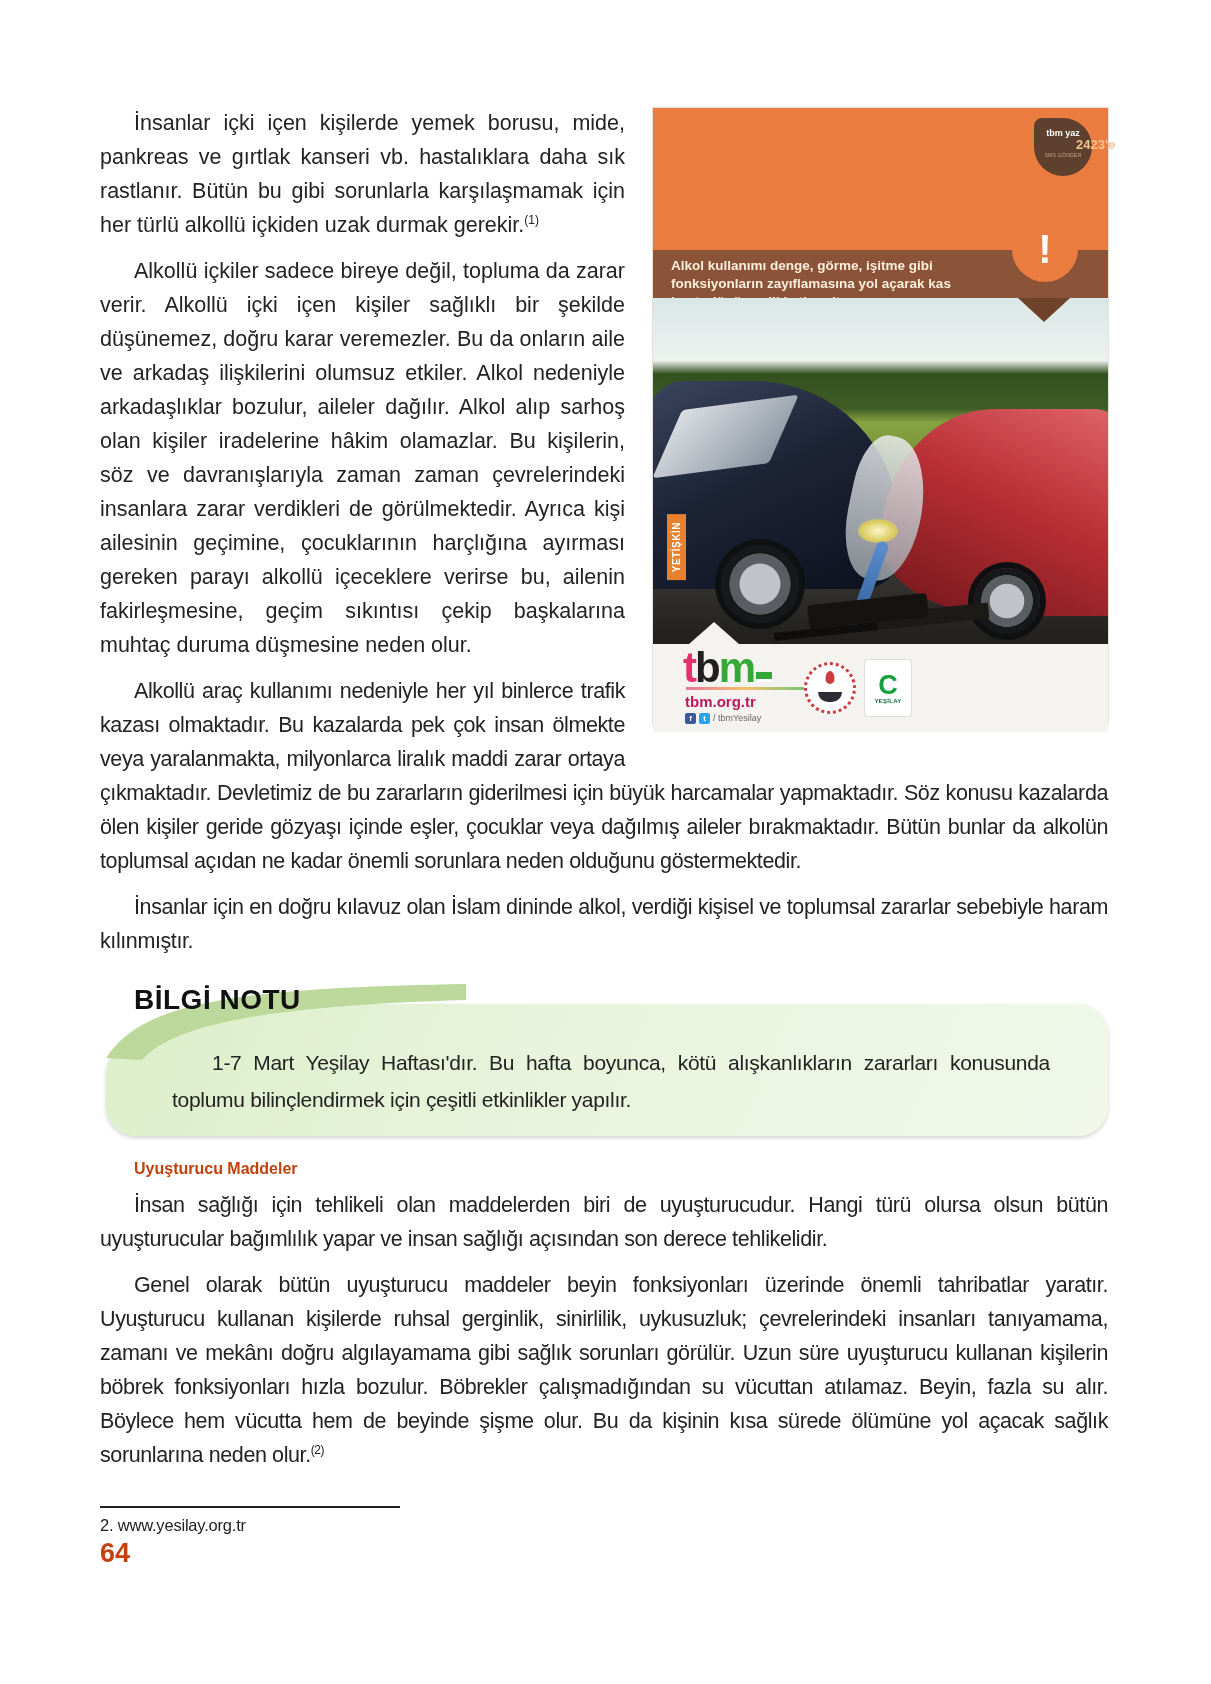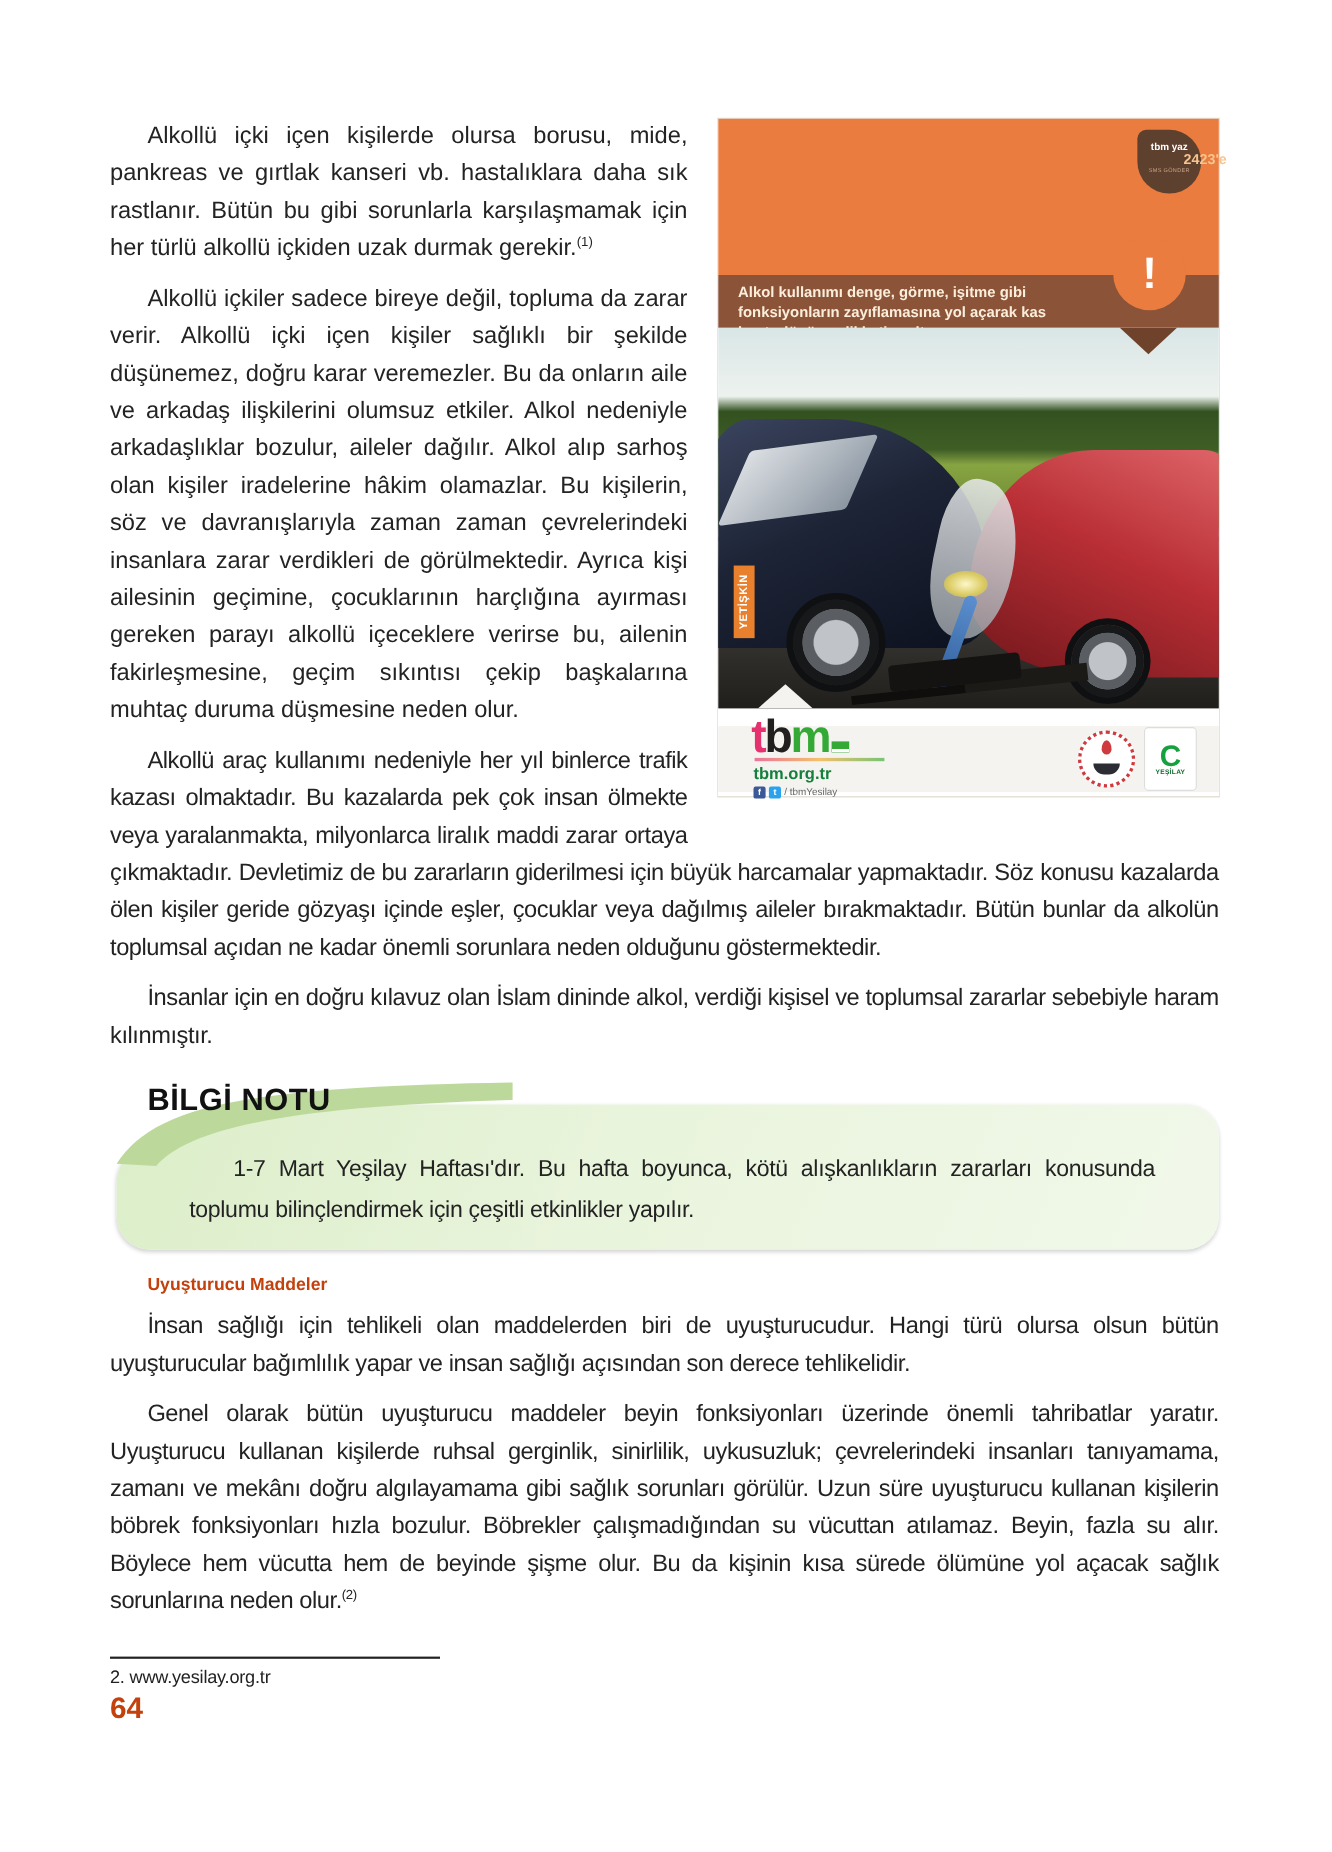--- a/index.html
+++ b/index.html
@@ -126,30 +126,30 @@
     position:absolute; left:14px; bottom:64px; z-index:2;
     background:#e8802d; color:#fff; font-weight:700; font-size:10px; letter-spacing:.5px;
     padding:8px 4px; writing-mode:vertical-rl; transform:rotate(180deg);
   }
   .notch {
     position:absolute; bottom:0; left:36px; width:0; height:0;
     border-left:25px solid transparent; border-right:25px solid transparent;
     border-bottom:22px solid #f4f3ef;
   }
   .poster-footer {
-    height:60px; background:#f4f3ef; display:flex; align-items:center;
-    justify-content:space-between; padding:0 20px 0 30px; box-sizing:border-box;margin-top:16px;
+    height:88px; background:#f4f3ef; display:flex; align-items:center;
+    padding:0 20px 0 30px; box-sizing:border-box;
   }
   .tbm-wordmark { font-size:42px; font-weight:800; line-height:30px; letter-spacing:-2px; }
   .tbm-t { color:#e5316f; } .tbm-b { color:#221f1f; } .tbm-m { color:#35a936; }
   .tbm-flag { display:inline-block; width:16px; height:10px; background:#35a936;
               box-shadow:inset 0 -3px 0 #fff, inset 0 -6px 0 #35a936; margin-left:2px; }
   .tbm-caption-bar { width:118px; height:3px; margin:4px 0 3px 3px; opacity:.65;
               background:linear-gradient(90deg,#e5316f,#f5a623,#35a936); }
-  .tbm-url { font-weight:800; font-size:15px; color:#15803d; margin-left:2px; }
+  .tbm-url { font-weight:800; font-size:15px; color:#be185d; margin-left:2px; }
   .tbm-social { display:flex; gap:3px; align-items:center; margin:3px 0 0 2px; font-size:9px; color:#666; }
   .soc { width:11px; height:11px; border-radius:2px; color:#fff; font-size:8px; font-weight:700;
          display:flex; align-items:center; justify-content:center; }
   .soc-fb { background:#3b5998; } .soc-tw { background:#2aa3ef; }
   .logos-right { display:flex; gap:8px; align-items:center; }
   .meb-logo { width:52px; height:52px; border-radius:50%; background:#fff;
               border:3px dotted #cf3a3f; position:relative; box-sizing:border-box; }
   .meb-logo::before { content:""; position:absolute; left:50%; top:6px; transform:translateX(-50%);
               width:9px; height:13px; background:#cf3a3f; border-radius:50% 50% 50% 50%/62% 62% 38% 38%; }
   .meb-logo::after { content:""; position:absolute; left:50%; bottom:9px; transform:translateX(-50%);
@@ -210,21 +210,21 @@
         <div class="logos-right">
           <div class="meb-logo"></div>
           <div class="yesilay-logo">
             <div class="yesilay-c">C</div>
             <div class="yesilay-label">YEŞİLAY</div>
           </div>
         </div>
       </div>
     </aside>
 
-    <p class="para"><span>Alkollü içki içen kişilerde olursa borusu, mide, pankreas ve gırtlak kanseri vb. hastalıklara daha sık rastlanır. Bütün bu gibi sorunlarla karşılaşmamak için her türlü alkollü içkiden uzak durmak gerekir.</span><sup>(1)</sup></p>
+    <p class="para"><span>İnsanlar içki içen kişilerde yemek borusu, mide, pankreas ve gırtlak kanseri vb. hastalıklara daha sık rastlanır. Bütün bu gibi sorunlarla karşılaşmamak için her türlü alkollü içkiden uzak durmak gerekir.</span><sup>(1)</sup></p>
 
     <p class="para"><span>Alkollü içkiler sadece bireye değil, topluma da zarar verir. Alkollü içki içen kişiler sağlıklı bir şekilde düşünemez, doğru karar veremezler. Bu da onların aile ve arkadaş ilişkilerini olumsuz etkiler. Alkol nedeniyle arkadaşlıklar bozulur, aileler dağılır. Alkol alıp sarhoş olan kişiler iradelerine hâkim olamazlar. Bu kişilerin, söz ve davranışlarıyla zaman zaman çevrelerindeki insanlara zarar verdikleri de görülmektedir. Ayrıca kişi ailesinin geçimine, çocuklarının harçlığına ayırması gereken parayı alkollü içeceklere verirse bu, ailenin fakirleşmesine, geçim sıkıntısı çekip başkalarına muhtaç duruma düşmesine neden olur.</span></p>
 
     <p class="para cond"><span>Alkollü araç kullanımı nedeniyle her yıl binlerce trafik kazası olmaktadır. Bu kazalarda pek çok insan ölmekte veya yaralanmakta, milyonlarca liralık maddi zarar ortaya çıkmaktadır. Devletimiz de bu zararların giderilmesi için büyük harcamalar yapmaktadır. Söz konusu kazalarda ölen kişiler geride gözyaşı içinde eşler, çocuklar veya dağılmış aileler bırakmaktadır. Bütün bunlar da alkolün toplumsal açıdan ne kadar önemli sorunlara neden olduğunu göstermektedir.</span></p>
 
     <p class="para cond"><span>İnsanlar için en doğru kılavuz olan İslam dininde alkol, verdiği kişisel ve toplumsal zararlar sebebiyle haram kılınmıştır.</span></p>
 
     <div class="info-note">
       <div class="in-box"></div>
       <svg class="in-swoosh" width="370" height="80" viewBox="0 0 370 80">

